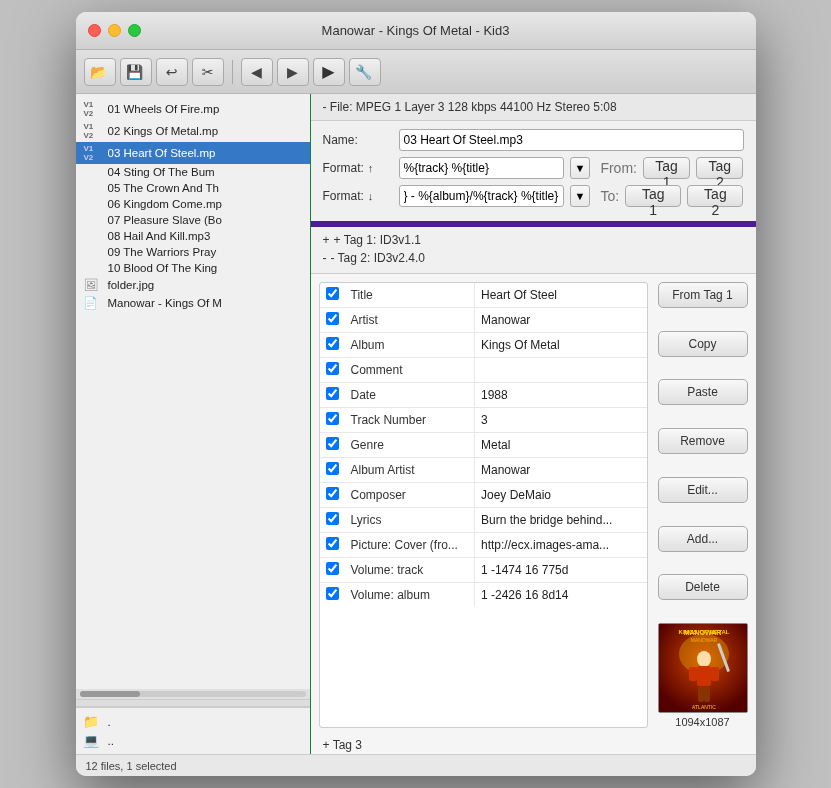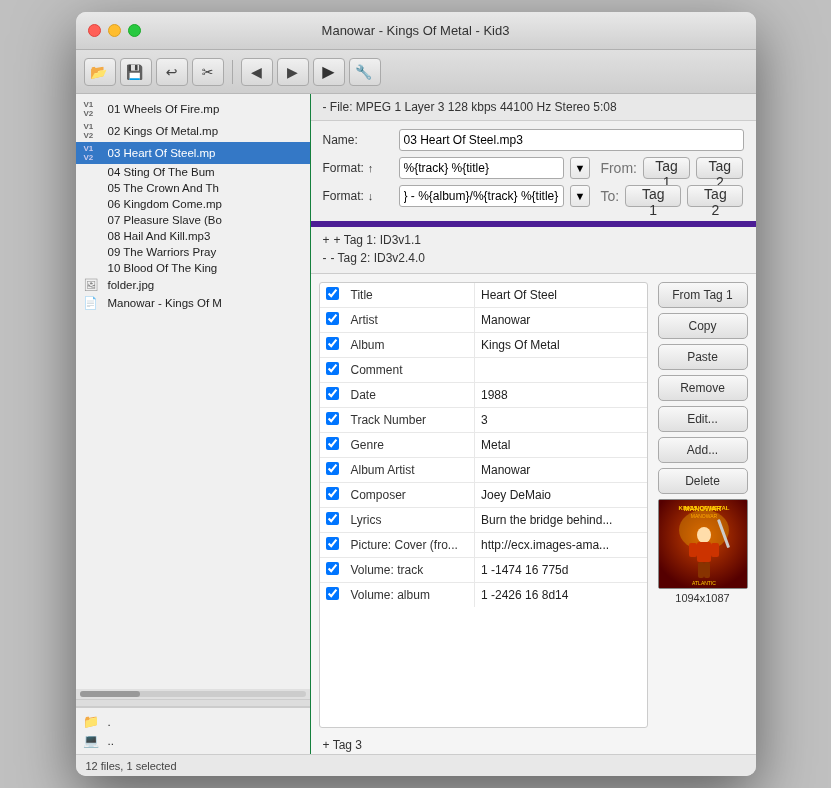--- a/index.html
+++ b/index.html
@@ -275,22 +275,22 @@
     }
     .tag-checkbox {
       width: 13px;
       height: 13px;
       cursor: pointer;
     }
     .tag-value-blue { color: #0066cc; }
     .right-buttons {
       display: flex;
       flex-direction: column;
-      gap: 5px;
       min-width: 90px;
+      justify-content: space-between;
     }
     .action-btn {
       height: 26px;
       background: linear-gradient(to bottom, #f8f8f8, #e0e0e0);
       border: 1px solid #aaa;
       border-radius: 5px;
       cursor: pointer;
       font-size: 12px;
       color: #333;
       padding: 0 8px;

